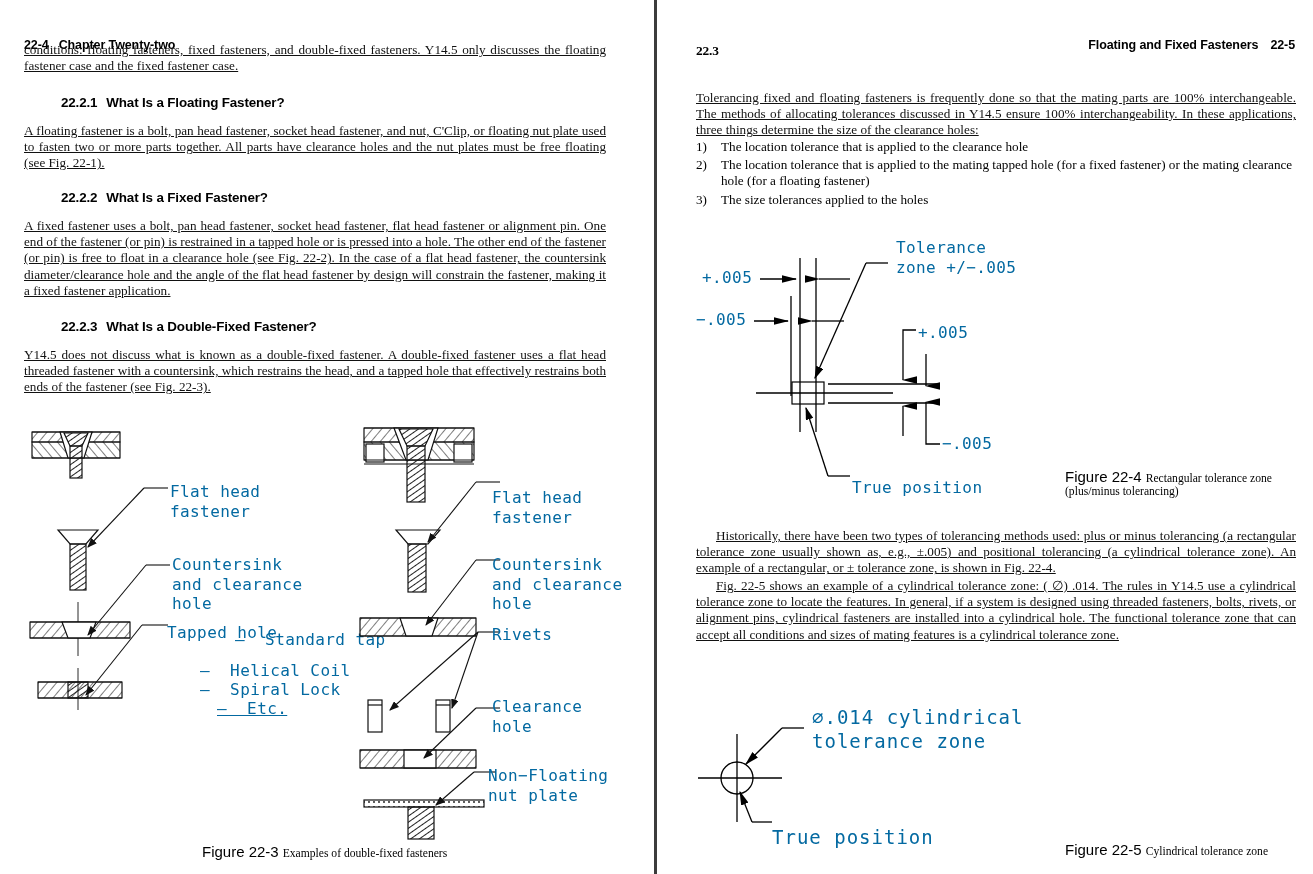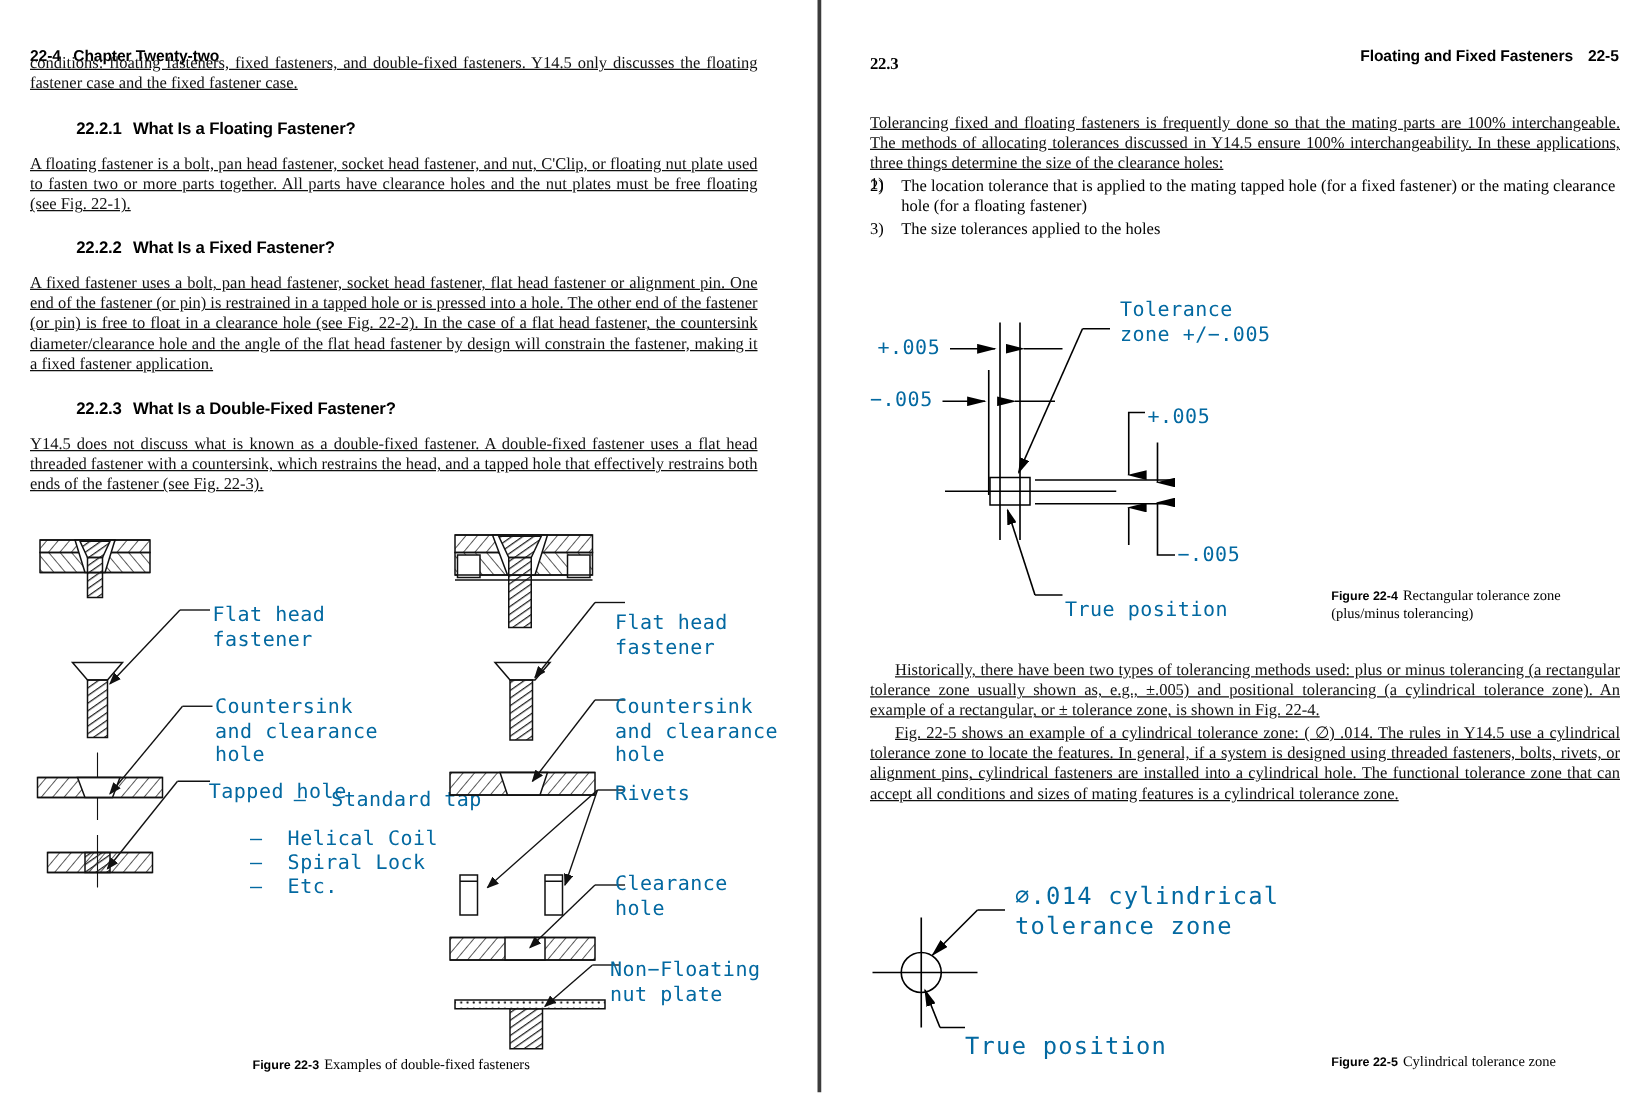--- a/index.html
+++ b/index.html
@@ -108,22 +108,22 @@
 
   
   .fig-caption {
     position: absolute;
     font-family: "Liberation Serif", serif;
     font-size: 11.6px;
     line-height: 13.4px;
   }
   .fig-caption .figlabel {
     font-family: "Liberation Sans", sans-serif;
-    font-weight: bold;
-    font-size: 10px;
+    font-weight: normal;
+    font-size: 15px;
     margin-right: 4px;
     text-align: right;
   }
 
   
   .cadtext {
     position: absolute;
     font-family: "DejaVu Sans Mono", monospace;
     font-size: 16px;
     line-height: 19.5px;
@@ -230,21 +230,21 @@
 
     <div class="cadtext" style="left:170px; top:482px;">Flat head
 fastener</div>
     <div class="cadtext" style="left:172px; top:555px;">Countersink
 and clearance
 hole</div>
     <div class="cadtext" style="left:167px; top:623px;">Tapped hole</div>
     <div class="cadtext" style="left:200px; top:630px;margin-left:35px;">–  Standard tap</div>
     <div class="cadtext" style="left:200px; top:661px;">–  Helical Coil</div>
     <div class="cadtext" style="left:200px; top:680px;">–  Spiral Lock</div>
-    <div class="cadtext" style="left:200px; top:699px;">–  Etc.</div>
+    <div class="cadtext" style="left:217px; top:699px;text-decoration:underline;">–  Etc.</div>
 
     <svg class="fig-svg" style="left:352px; top:420px;" width="300" height="420" viewBox="0 0 300 420">
       <defs>
         <pattern id="hatchA2" width="7" height="7" patternTransform="rotate(40)" patternUnits="userSpaceOnUse">
           <line x1="0" y1="0" x2="0" y2="7" stroke="#111" stroke-width="1.1"></line>
         </pattern>
         <pattern id="hatchB2" width="7" height="7" patternTransform="rotate(-40)" patternUnits="userSpaceOnUse">
           <line x1="0" y1="0" x2="0" y2="7" stroke="#111" stroke-width="1.1"></line>
         </pattern>
         <pattern id="thread2" width="5" height="5" patternTransform="rotate(55)" patternUnits="userSpaceOnUse">
@@ -342,20 +342,21 @@
 
     <div class="head-sec" style="left:36px; top:42px; width:600px;">
       <span class="secnum">22.3</span>
     </div>
 
     <div class="body-text" style="left:36px; top:90px; width:600px;">Tolerancing fixed and floating fasteners is frequently done so that the mating parts are 100% interchangeable. The methods of allocating tolerances discussed in Y14.5 ensure 100% interchangeability.  In these applications, three things determine the size of the clearance holes:</div>
 
     <div class="numlist" style="left:36px; top:139px; width:600px;">
       <div class="li">
         <span class="marker">1)</span>
+        <span>The location tolerance that is applied to the clearance hole</span>
       </div>
       <div class="li">
         <span class="marker">2)</span>
         <span>The location tolerance that is applied to the mating tapped hole (for a fixed fastener) or the mating clearance hole (for a floating fastener)</span>
       </div>
       <div class="li">
         <span class="marker">3)</span>
         <span>The size tolerances applied to the holes</span>
       </div>
     </div>

